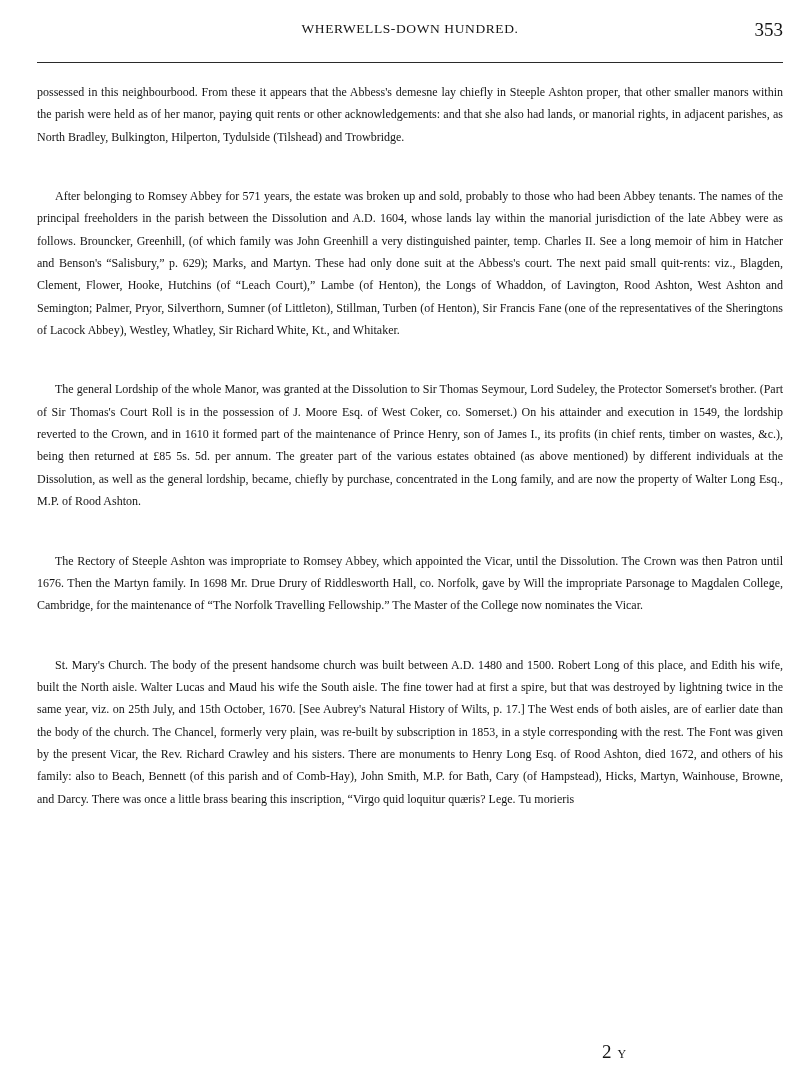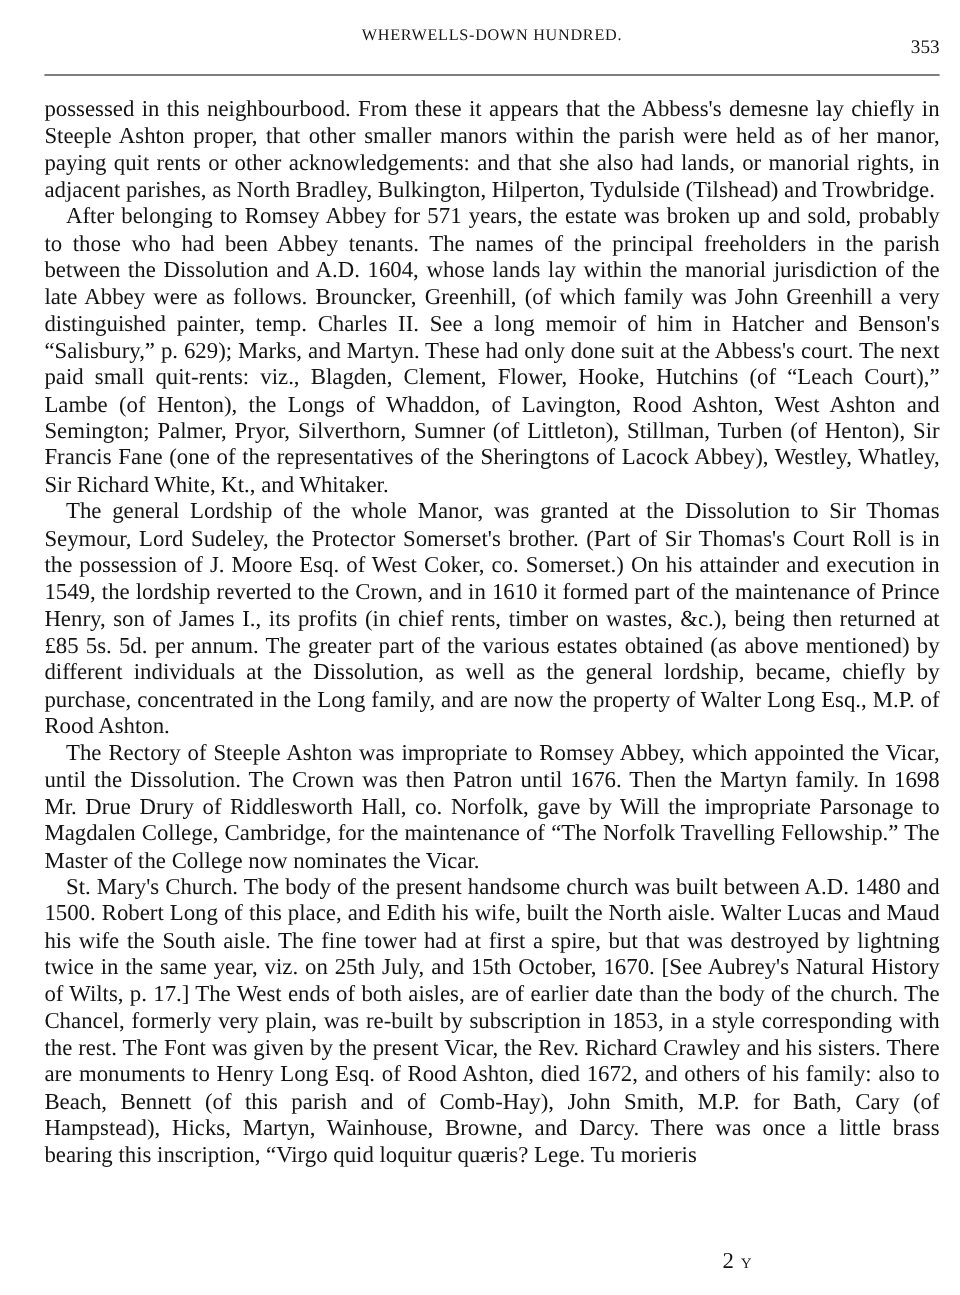--- a/index.html
+++ b/index.html
@@ -7,33 +7,33 @@
     .page { position: absolute; left: 0; top: 0; width: 800px; height: 1079px; padding-left: 28px; }
     .running-head {
       position: absolute; top: 19px; left: 37px; width: 746px; height: 24px;
       font-family: "Liberation Serif", serif;
     }
     .running-title {
       position: absolute; left: 0; right: 0; top: 2px; text-align: center;
       font-size: 13.5px; letter-spacing: 0.6px; font-variant: normal;
     }
     .page-number {
-      position: absolute; right: 0; top: 12px; font-size: 16px;
+      position: absolute; right: 0; top: 0; font-size: 19px;
     }
     .rule {
       position: absolute; left: 37px; top: 62px; width: 746px; height: 0;
       border-top: 1.6px solid #2a2a2a;
     }
     .body-text {
       position: absolute; left: 37px; top: 81px; width: 746px;
       font-family: "Liberation Serif", serif;
-      font-size: 19px; line-height: 22.35px;
+      font-size: 12px; line-height: 22.35px;
     }
     .body-text p { margin: 0; text-align: justify; }
-    .body-text p.indent { text-indent: 18px; }
+    .body-text p.indent { text-indent: 18px; margin-top: 37px; }
     .body-text p.cont { text-indent: 0; }
     .signature {
       position: absolute; top: 1041px; left: 602px;
       font-family: "Liberation Serif", serif; font-size: 19px;
       white-space: nowrap;
     }
     .signature .sig-letter { font-size: 12px; margin-left: 6px; letter-spacing: 0.5px; }
   </style>
 </head>
 <body>

